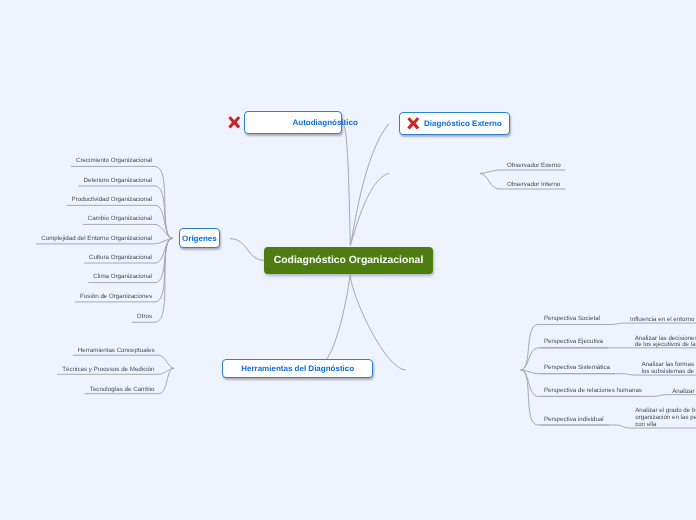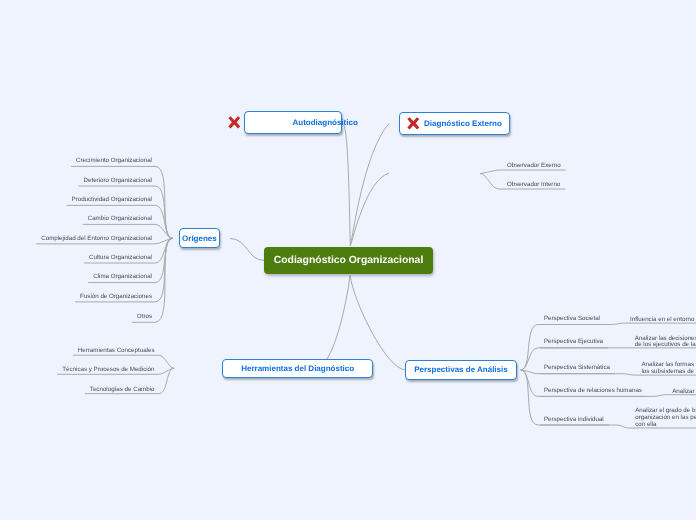--- a/index.html
+++ b/index.html
@@ -69,23 +69,20 @@
         <path d="M0.6 3.8 L5.0 0.4 L12 7.9 L19.0 0.4 L23.4 3.8 L16.6 12 L23.4 20.2 L19.0 23.6 L12 16.1 L5.0 23.6 L0.6 20.2 L7.4 12 Z" fill="#c62828"></path>
       </svg>
       <span>Diagnóstico Externo</span>
     </div>
     <div class="node" style="left: 178.9px; top: 228px; width: 41px; height: 20.2px;">
       <span>Orígenes</span>
     </div>
     <div class="node" style="left: 181.2px; top: 358.7px; width: 151px; height: 19.7px; margin-left: 41px;">
       <span>Herramientas del Diagnóstico</span>
     </div>
-    <div class="node" style="left: 405.3px; top: 360.1px; width: 111.3px; height: 19.7px;">
-      <span>Perspectivas de Análisis</span>
-    </div>
     <div class="leaf" style="left: 152px; top: 157px; text-align: right; transform: translateX(-100%);">Crecimiento Organizacional</div>
     <div class="leaf" style="left: 152px; top: 176.6px; text-align: right; transform: translateX(-100%);">Deterioro Organizacional</div>
     <div class="leaf" style="left: 152px; top: 195.95px; text-align: right; transform: translateX(-100%);">Productividad Organizacional</div>
     <div class="leaf" style="left: 152px; top: 215px; text-align: right; transform: translateX(-100%);">Cambio Organizacional</div>
     <div class="leaf" style="left: 152px; top: 234.5px; text-align: right; transform: translateX(-100%);">Complejidad del Entorno Organizacional</div>
     <div class="leaf" style="left: 152px; top: 253.6px; text-align: right; transform: translateX(-100%);">Cultura Organizacional</div>
     <div class="leaf" style="left: 152px; top: 273.2px; text-align: right; transform: translateX(-100%);">Clima Organizacional</div>
     <div class="leaf" style="left: 152px; top: 292.5px; text-align: right; transform: translateX(-100%);">Fusión de Organizaciones</div>
     <div class="leaf" style="left: 152px; top: 312.9px; text-align: right; transform: translateX(-100%);">Otros</div>
     <div class="leaf" style="left: 154.5px; top: 347.3px; text-align: right; transform: translateX(-100%);">Herramientas Conceptuales</div>

